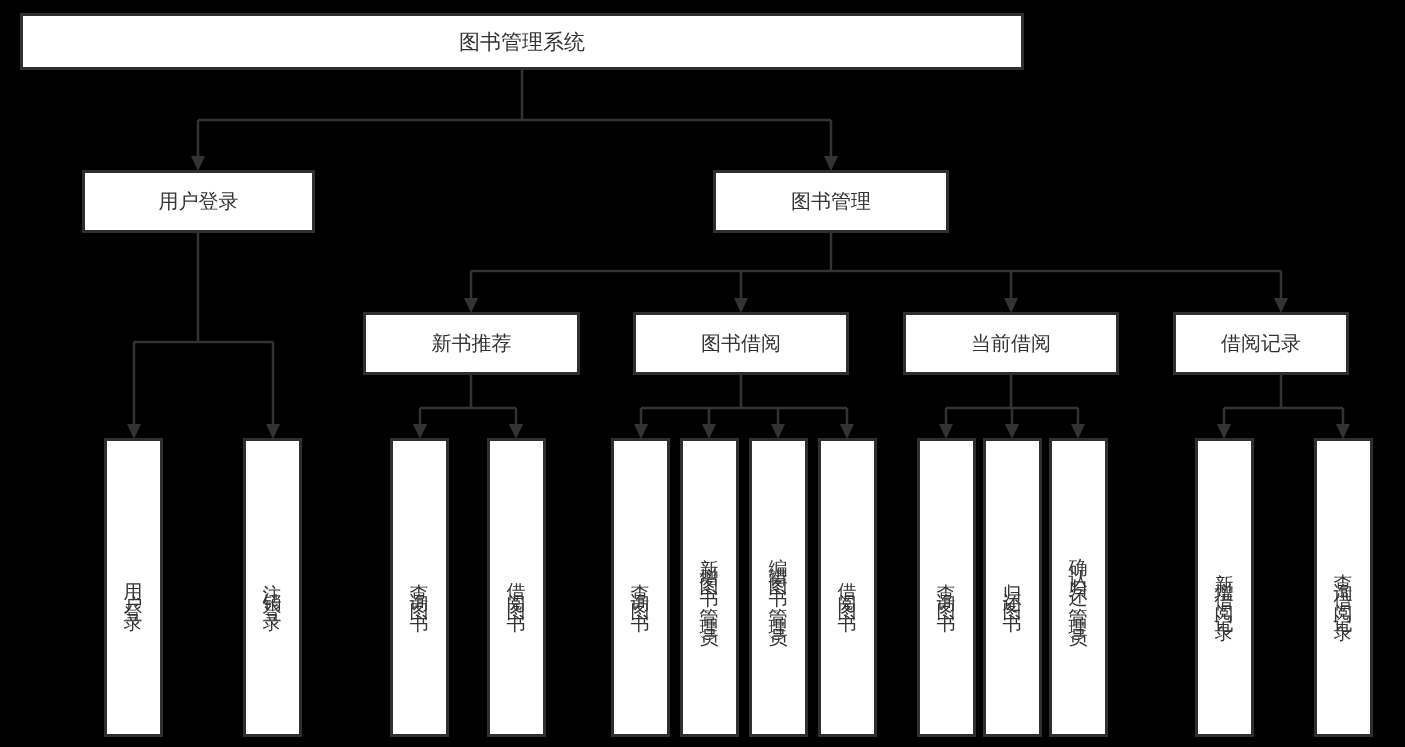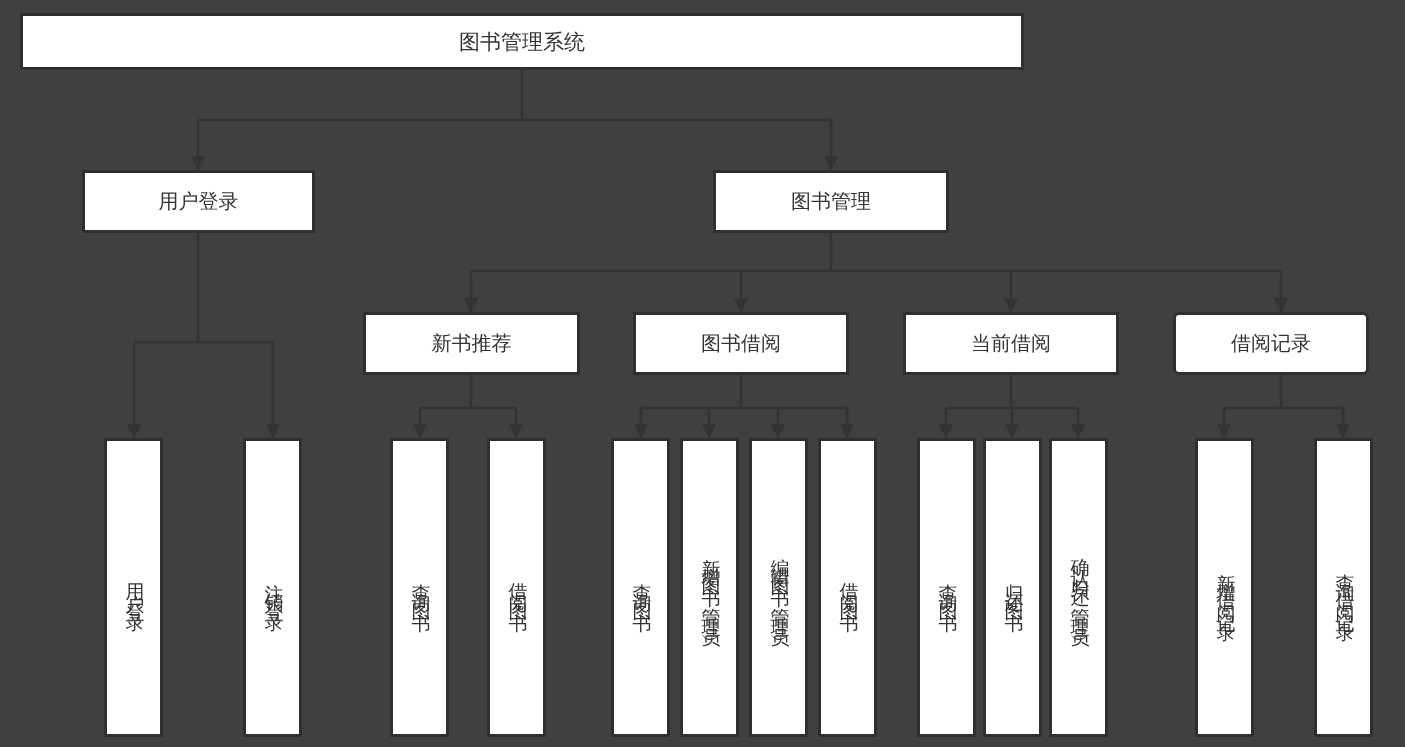--- a/index.html
+++ b/index.html
@@ -1,22 +1,22 @@
 <!DOCTYPE html>
 <html><head>
 <meta charset="utf-8">
 <style>
   html, body { margin: 0; padding: 0; background: #ffffff; }
   .canvas {
     position: relative;
     width: 1405px;
     height: 747px;
-    background: #404040;
+    background: #000000;
     overflow: hidden;
-    font-family: Liberation Mono, monospace;
+    font-family: Liberation Sans, sans-serif;
     text-align: center;
   }
   .connectors {
     position: absolute;
     left: 0; top: 0;
     width: 1405px; height: 747px;
     z-index: 2;
     pointer-events: none;
   }
   .node {
@@ -106,21 +106,21 @@
   </svg>
 
   <div class="node root">图书管理系统</div>
 
   <div class="node lvl2" style="left:82px;width:233px;">用户登录</div>
   <div class="node lvl2" style="left:713px;width:236px;">图书管理</div>
 
   <div class="node lvl3" style="left:363px;width:217px;">新书推荐</div>
   <div class="node lvl3" style="left:633px;width:216px;">图书借阅</div>
   <div class="node lvl3" style="left:903px;width:216px;">当前借阅</div>
-  <div class="node lvl3" style="left:1173px;width:196px;border-radius:6px;">借阅记录</div>
+  <div class="node lvl3" style="left:1173px;width:176px;">借阅记录</div>
 
   <div class="leaf" style="left:104px;">
     <span>用户登录</span>
   </div>
   <div class="leaf" style="left:243px;">
     <span>注销登录</span>
   </div>
 
   <div class="leaf" style="left:390px;">
     <span>查询图书</span>

